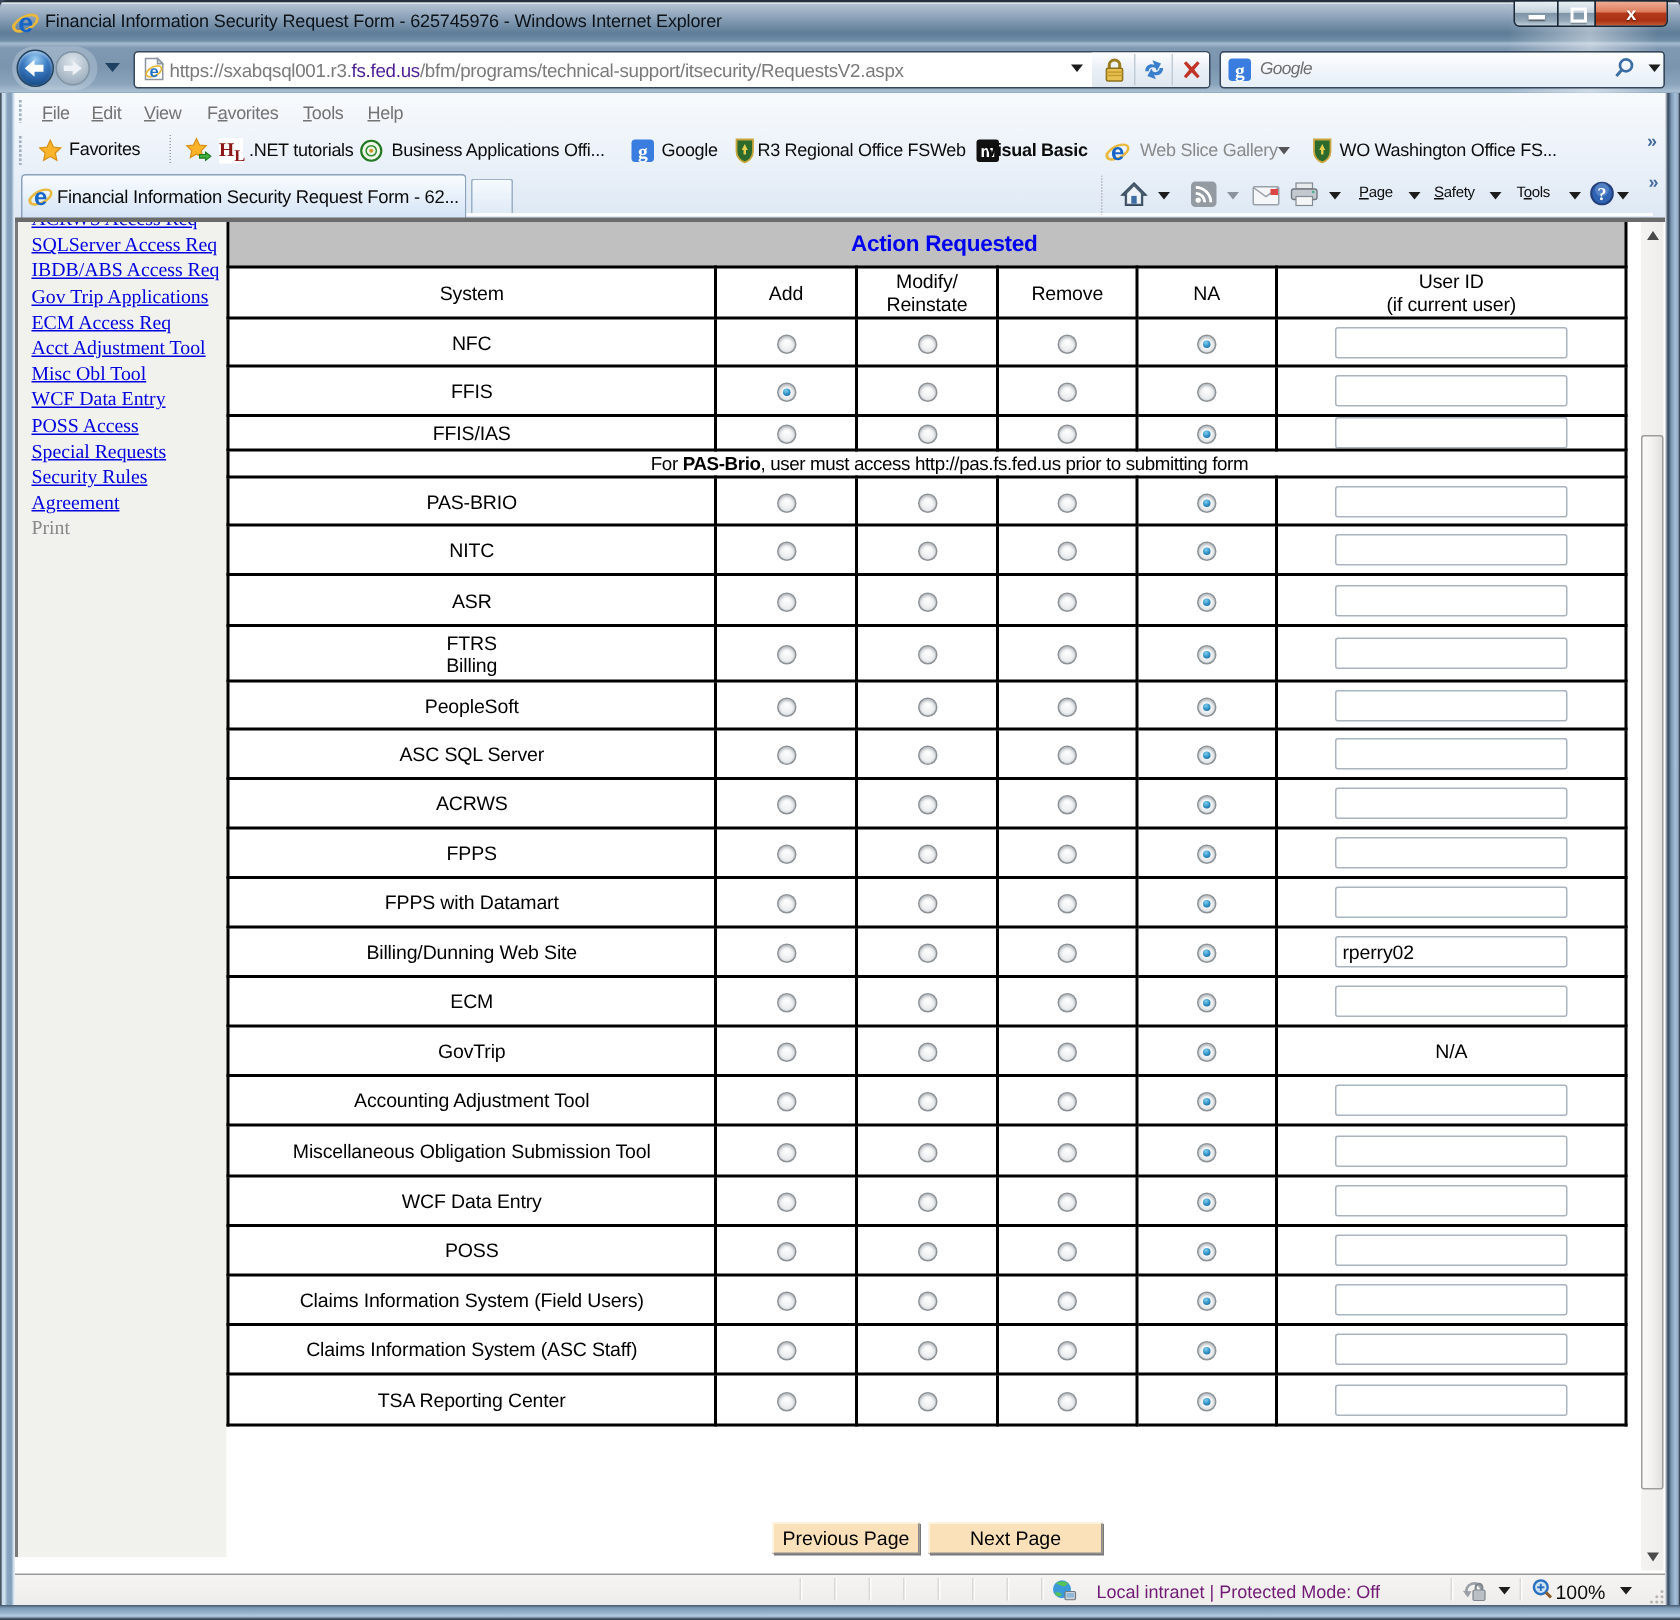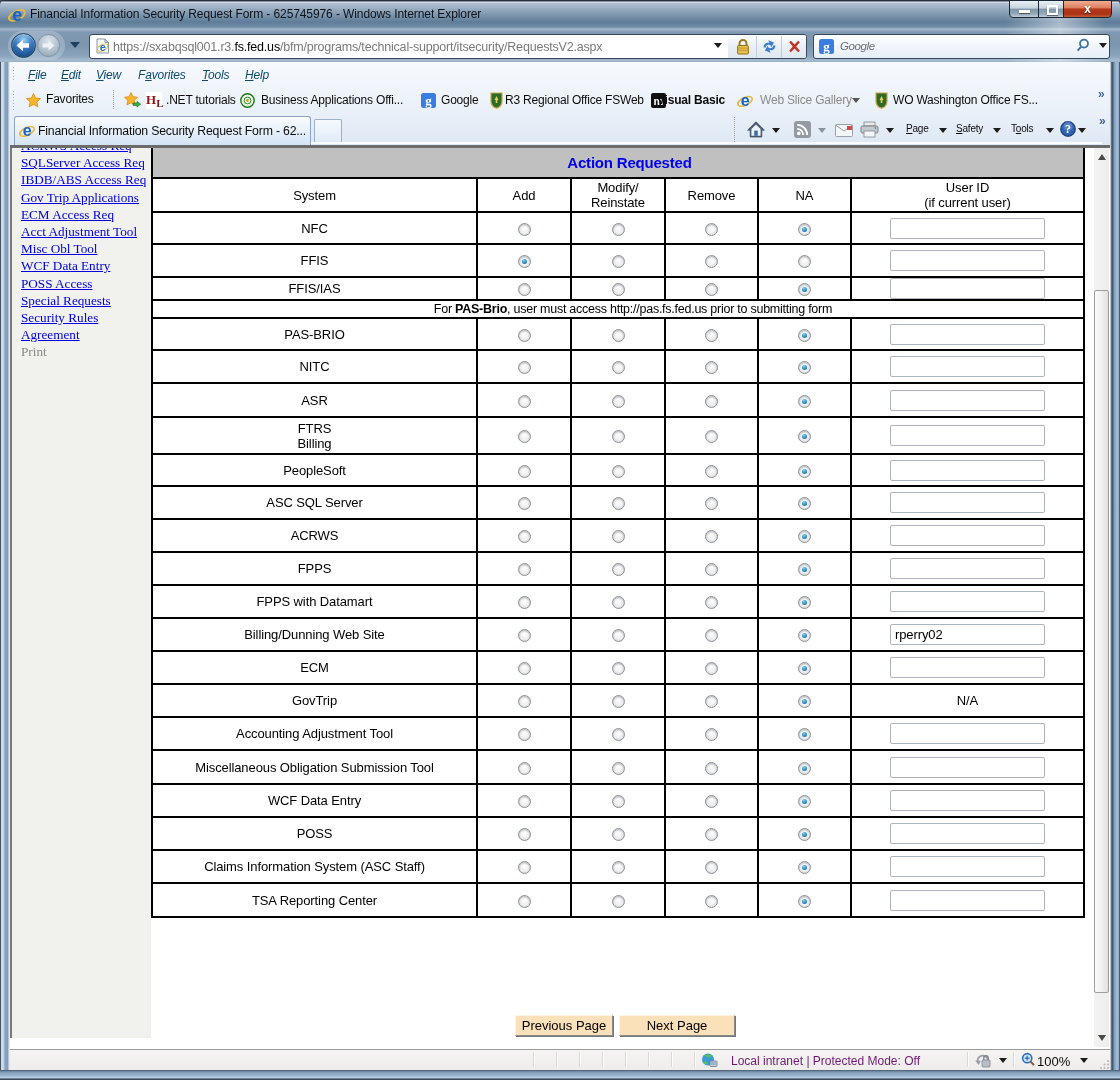--- a/index.html
+++ b/index.html
@@ -23,29 +23,29 @@
 .circ{position:absolute;border-radius:50%;}
 #back{left:11px;top:33px;width:25px;height:25px;background:radial-gradient(circle at 50% 25%,#9fd0f2 0,#3b7cc4 40%,#0d3d77 95%);border:1px solid #24455f;box-sizing:border-box;box-shadow:inset 0 1px 2px rgba(255,255,255,.55);}
 #fwd{left:37px;top:34px;width:23px;height:23px;background:radial-gradient(circle at 50% 28%,#dde4eb 0,#b1c0cd 55%,#8da0b1 100%);border:1px solid #8294a3;box-sizing:border-box;}
 #navdrop{left:70px;top:42px;}
 .tridown{width:0;height:0;border-left:5px solid transparent;border-right:5px solid transparent;border-top:6px solid #1e4061;}
 
 #addrbox{left:89px;top:34px;width:718px;height:25px;background:#fff;border:1px solid #38485a;border-radius:3px;box-sizing:border-box;}
 #addrstrip{left:728px;top:35px;width:78px;height:23px;background:linear-gradient(180deg,#fdfefe 0,#e9eff6 50%,#dfe7f0 100%);border-radius:0 2px 2px 0;}
 .vsep{position:absolute;top:36px;width:1px;height:21px;background:#c2ccd6;}
 #urltxt{left:113px;top:40px;font-size:12.5px;letter-spacing:-0.19px;color:#7a7a7a;white-space:nowrap;}
-#urltxt b{color:#000000;font-weight:normal;}
+#urltxt b{color:#4c1d95;font-weight:normal;}
 #addrdrop{left:714px;top:43px;}
 .tridown2{width:0;height:0;border-left:4px solid transparent;border-right:4px solid transparent;border-top:5px solid #1c1c1c;}
 #searchbox{left:813px;top:34px;width:297px;height:25px;background:linear-gradient(180deg,#fdfeff 0,#e6eef7 100%);border:1px solid #38485a;border-radius:3px;box-sizing:border-box;}
 #gtxt{left:840px;top:40px;font-size:11.5px;letter-spacing:-0.4px;font-style:italic;color:#6e6e6e;}
 #searchdrop{left:1099px;top:43px;}
 
 #bars{left:10px;top:62px;width:1102px;height:84px;background:linear-gradient(180deg,#f7fafd 0,#ebf1f9 55%,#dde8f4 100%);}
-.mitem{position:absolute;top:68px;font-size:12px;color:#0c4a6e;letter-spacing:-0.2px;font-style:italic;}
+.mitem{position:absolute;top:68px;font-size:12px;color:#737373;letter-spacing:-0.2px;}
 .grip{position:absolute;width:3px;background-image:radial-gradient(circle,#9fb0c0 1px,rgba(0,0,0,0) 1px);background-size:3px 3px;}
 .dotsep{position:absolute;width:1px;background-image:linear-gradient(#9a9a9a 1px,rgba(0,0,0,0) 1px);background-size:1px 2px;}
 .flabel{position:absolute;top:93px;font-size:12px;color:#0c0c0c;letter-spacing:-0.2px;white-space:nowrap;}
 
 #tab{left:14px;top:116px;width:297px;height:30px;background:linear-gradient(180deg,#fafcfe 0,#e8f1fb 45%,#d2e2f4 100%);border:1px solid #8da3bc;border-bottom:none;border-radius:3px 3px 0 0;box-sizing:border-box;}
 #tabstub{left:314px;top:119px;width:28px;height:24px;background:linear-gradient(180deg,#f5fafd 0,#dfeaf7 100%);border:1px solid #9cb0c6;border-bottom:none;border-radius:2px 2px 0 0;box-sizing:border-box;}
 #tabtext{left:38px;top:124px;font-size:12.3px;color:#0c0c0c;letter-spacing:-0.2px;white-space:nowrap;}
 .cmdtxt{position:absolute;top:123px;font-size:10px;color:#0c0c0c;letter-spacing:-0.2px;}
 
 #ctop{left:10px;top:145px;width:1102px;height:3px;background:#6b6b6b;}
@@ -479,20 +479,30 @@
         <td>POSS</td>
         <td><span class="r"></span></td>
         <td><span class="r"></span></td>
         <td><span class="r"></span></td>
         <td><span class="r s"></span></td>
         <td>
           <div class="inp"></div>
         </td>
       </tr>
 <tr style="height:33px">
+        <td>Claims Information System (Field Users)</td>
+        <td><span class="r"></span></td>
+        <td><span class="r"></span></td>
+        <td><span class="r"></span></td>
+        <td><span class="r s"></span></td>
+        <td>
+          <div class="inp"></div>
+        </td>
+      </tr>
+<tr style="height:33px">
         <td>Claims Information System (ASC Staff)</td>
         <td><span class="r"></span></td>
         <td><span class="r"></span></td>
         <td><span class="r"></span></td>
         <td><span class="r s"></span></td>
         <td>
           <div class="inp"></div>
         </td>
       </tr>
 <tr style="height:34px">

